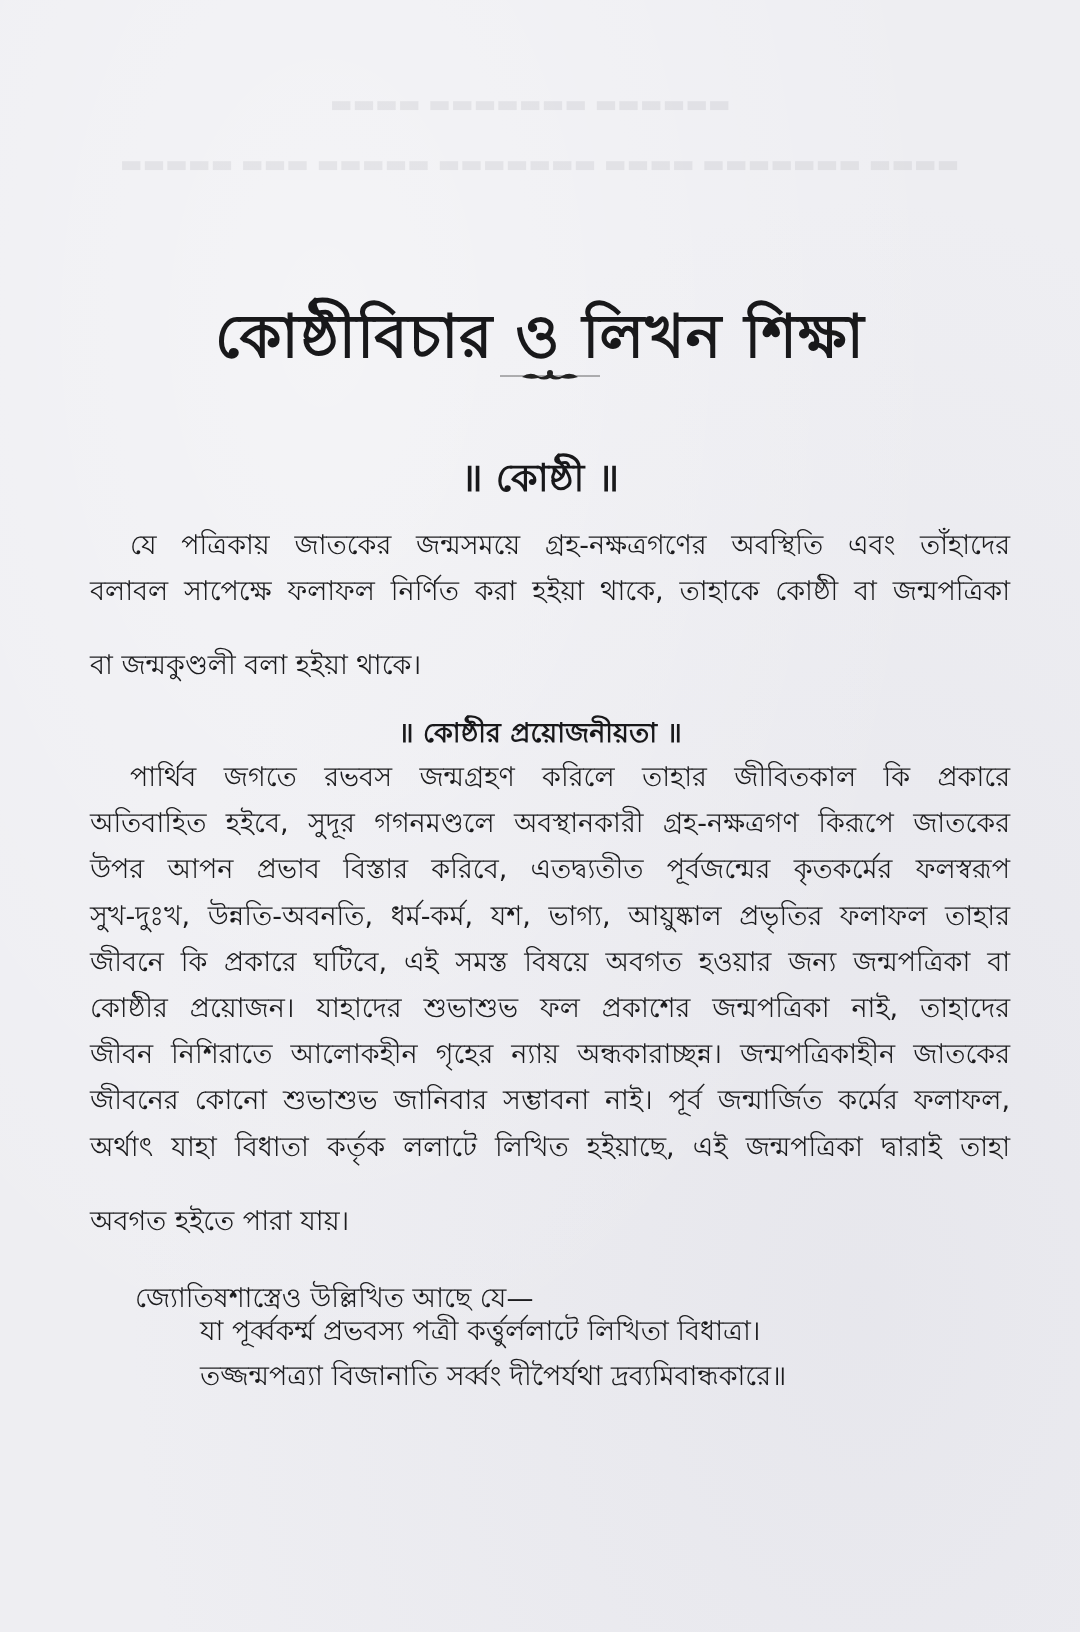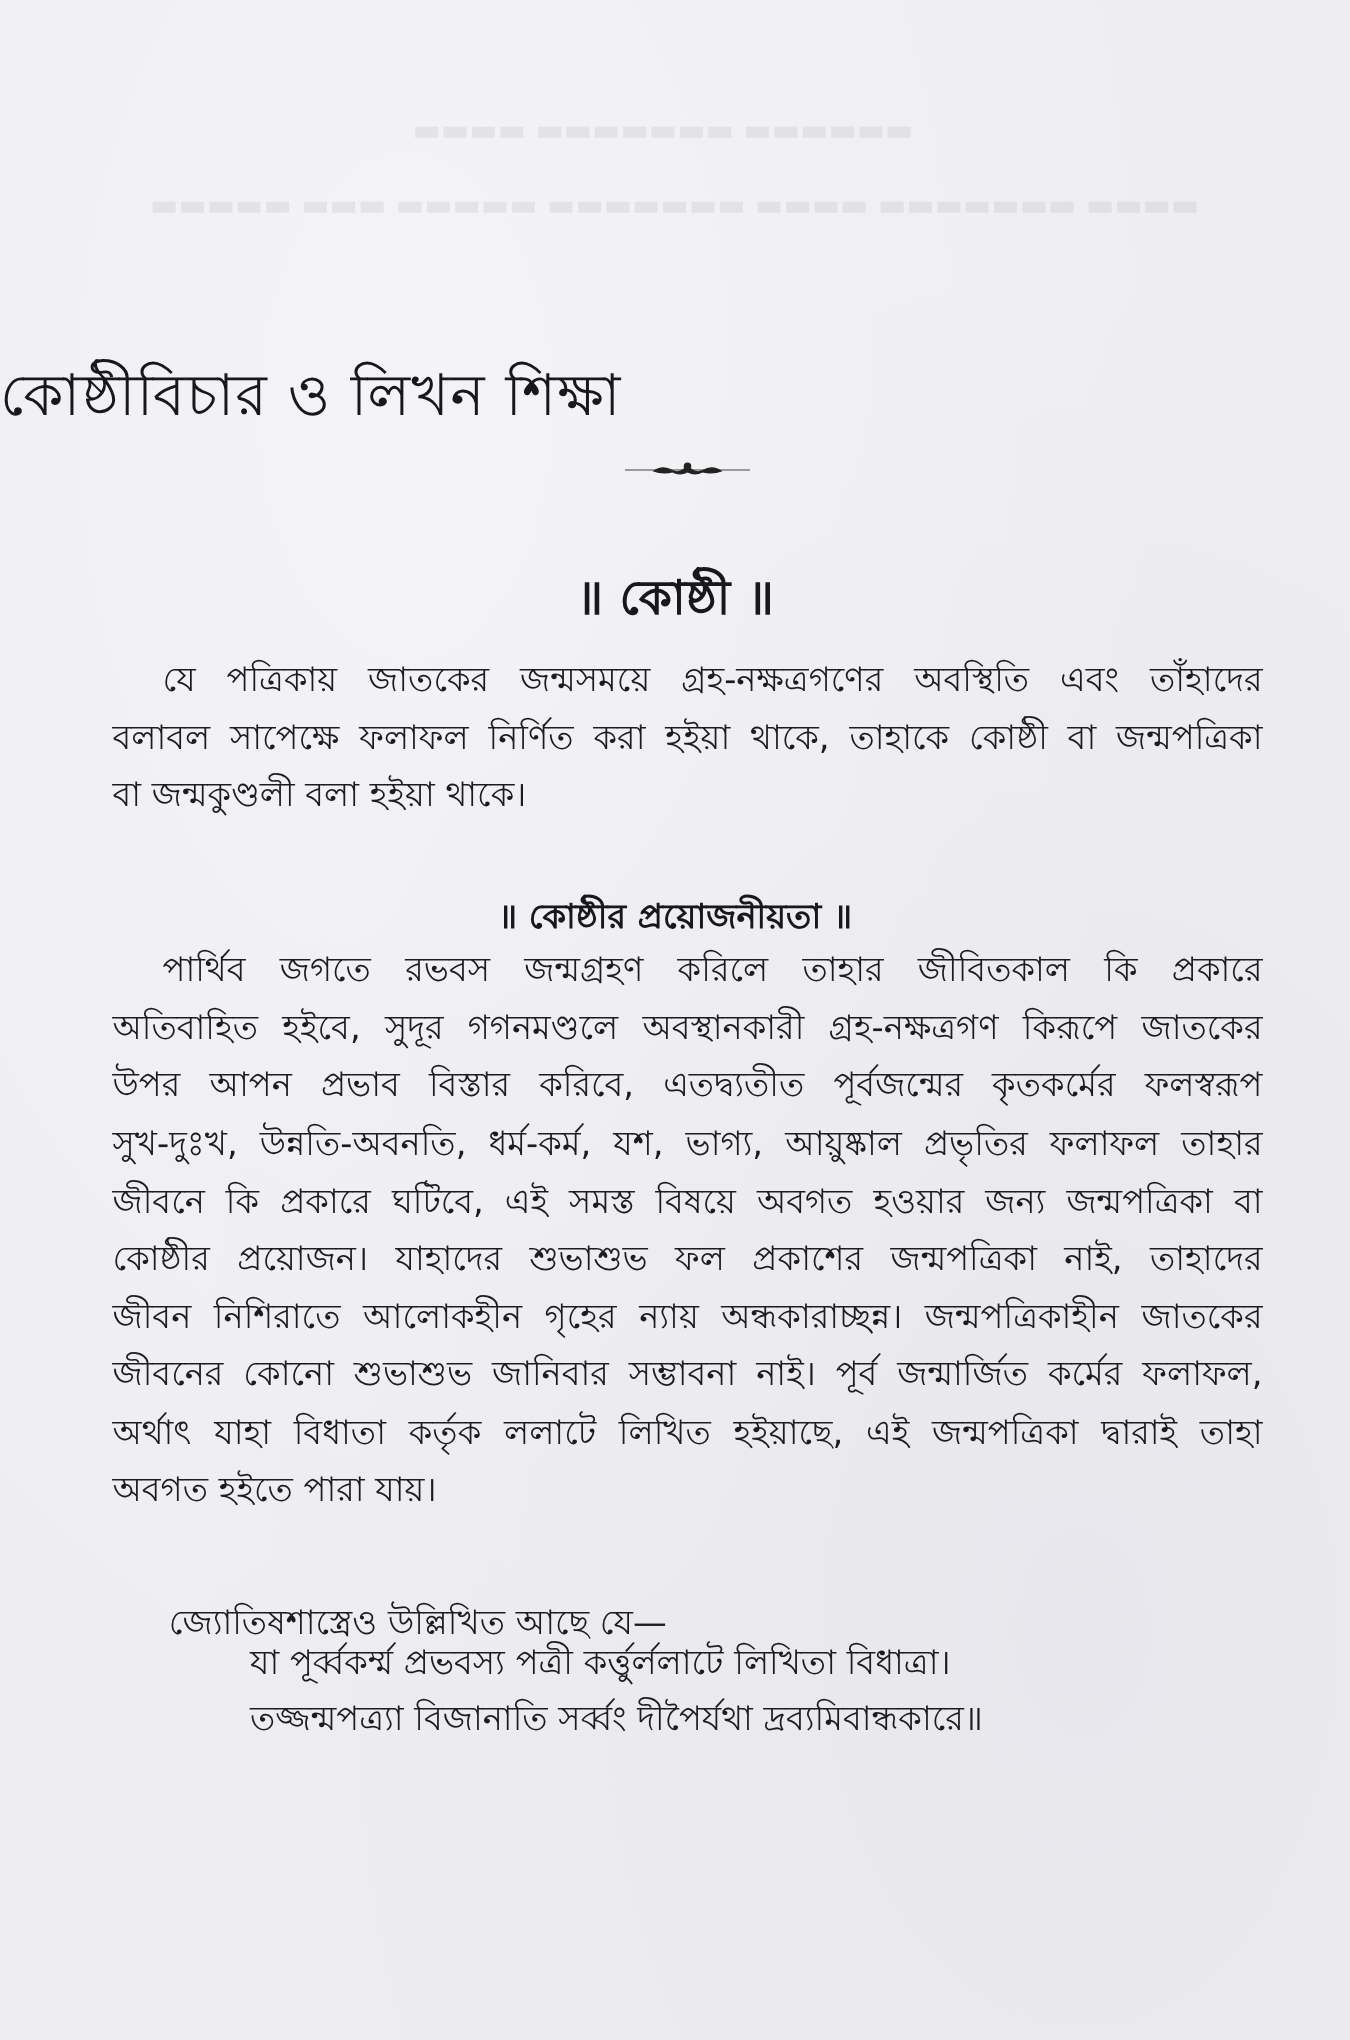--- a/index.html
+++ b/index.html
@@ -28,23 +28,23 @@
   .bleed {
     position: absolute;
     color: rgba(120,120,130,0.12);
     font-size: 24px;
     white-space: nowrap;
   }
   .title {
     position: absolute;
     left: 0; right: 0;
     top: 250px;
-    text-align: left;
-    font-size: 46px;
-    font-weight: normal;
+    text-align: center;
+    font-size: 60px;
+    font-weight: bold;
     letter-spacing: 1px;
     color: #18181a;
   }
   .ornament {
     position: absolute;
     left: 500px;
     top: 368px;
     width: 100px;
     height: 16px;
   }
@@ -72,20 +72,21 @@
     text-align: justify;
     color: #1c1c1e;
   }
   .para .line {
     display: block;
     white-space: nowrap;
     text-align-last: justify;
   }
   .para .line.last {
     text-align-last: left;
+    margin-top: 28px;
   }
   .p1 { top: 522px; }
   .p2 { top: 754px; }
   .quote-intro {
     position: absolute;
     left: 135px;
     top: 1262px;
     font-size: 27px;
     white-space: nowrap;
     margin-top: 15px;

